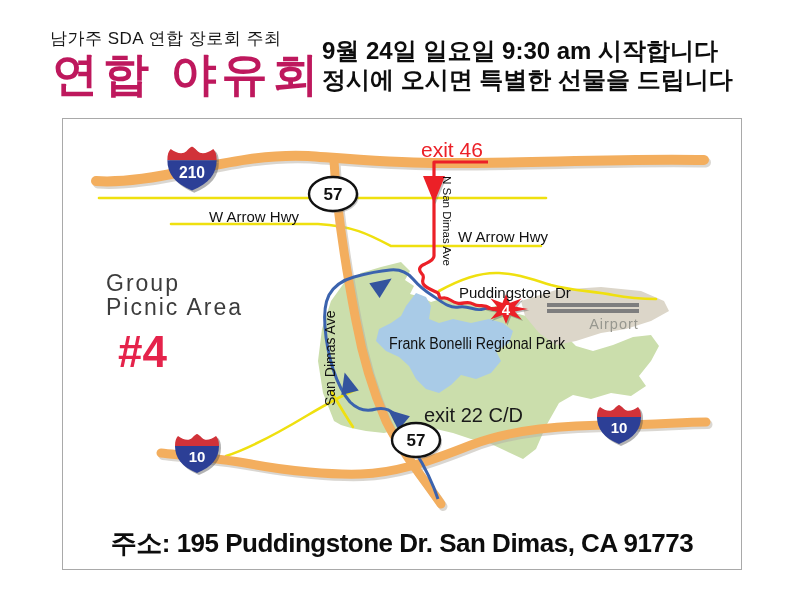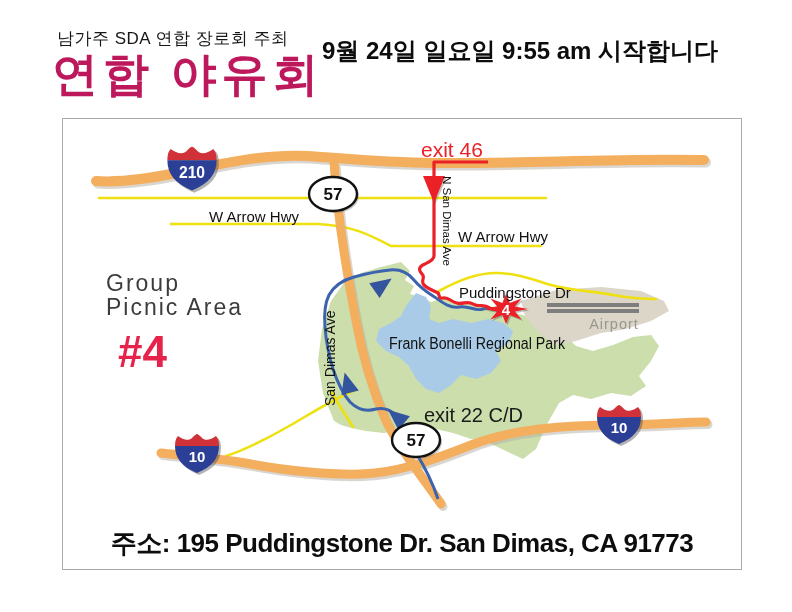--- a/index.html
+++ b/index.html
@@ -1,35 +1,36 @@
 <!DOCTYPE html>
 <html><head>
 <meta charset="utf-8">
 <style>
   html,body{margin:0;padding:0;background:#fff;}
   body{width:792px;height:612px;position:relative;overflow:hidden;
        font-family:"Liberation Sans","DejaVu Sans",sans-serif;color:#111;}
-  .organizer{position:absolute;left:57px;top:27px;font-size:17px;letter-spacing:.5px;color:#161616;}
+  .organizer{position:absolute;left:50px;top:27px;font-size:17px;letter-spacing:.5px;color:#161616;}
   .title{position:absolute;left:52px;top:44px;font-size:46px;font-weight:900;letter-spacing:5px;color:#be185d;
          font-family:"Liberation Serif","DejaVu Serif",serif;}
   .header-right{position:absolute;left:322px;top:36px;width:460px;font-size:24px;font-weight:700;
                 line-height:29px;color:#0d0d0d;white-space:nowrap;}
   .frame{position:absolute;left:62px;top:118px;width:678px;height:450px;border:1px solid #a9a9a9;background:#fff;}
   .frame svg{position:absolute;left:0;top:0;}
   .address{position:absolute;left:0;bottom:8px;width:100%;text-align:center;
            font-size:26px;font-weight:700;color:#0d0d0d;letter-spacing:-0.5px;}
   text{font-family:"Liberation Sans","DejaVu Sans",sans-serif;}
 </style>
 </head>
 <body>
 
 <div class="organizer">남가주 SDA 연합 장로회 주최</div>
 <div class="title">연합 야유회</div>
 <div class="header-right">
-  <div>9월 24일 일요일 9:55 am 시작합니다</div>
+  <div>9월 24일 일요일 9:30 am 시작합니다</div>
+  <div>정시에 오시면 특별한 선물을 드립니다</div>
 </div>
 
 <div class="frame">
 <svg width="678" height="450" viewBox="0 0 678 450">
 
   <polygon fill="#CBDEAC" points="271,302 260,274 255,242 259,210 268,182 281,164 298,154 318,148 338,143 347,152 342,161 351,167 347,175 358,178 368,183 381,179 396,186 410,183 424,189 437,186 448,193 463,197 476,193 488,200 500,214 513,227 530,232 550,226 570,218 588,216 596,227 588,242 576,257 583,267 568,277 548,274 528,280 510,276 496,284 483,307 473,330 460,340 443,332 426,324 408,320 390,314 373,310 356,314 338,310 321,314 303,312 288,309 278,306"></polygon>
 
   <polygon fill="#A9CBE7" points="353,174 363,178 368,187 366,200 376,204 390,200 408,204 426,200 440,204 450,212 446,224 433,232 438,242 428,254 413,260 398,256 388,266 376,274 363,270 353,260 346,247 336,238 323,232 313,222 316,210 328,204 338,197 343,187"></polygon>
 
   <polygon fill="#DCD6C9" points="458,182 493,171 538,168 578,172 601,182 606,192 588,202 563,210 538,214 513,222 493,226 476,214 462,197"></polygon>

